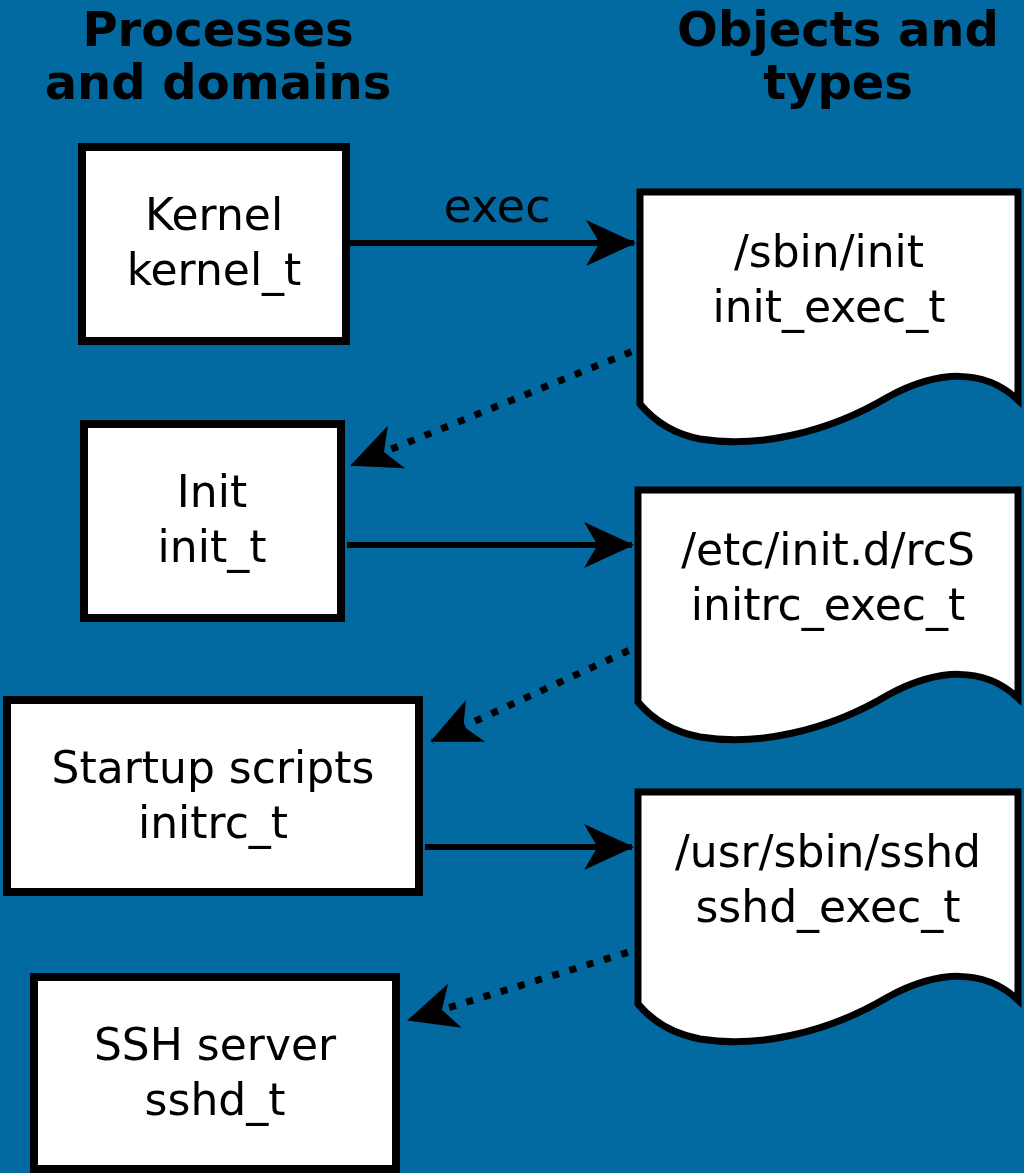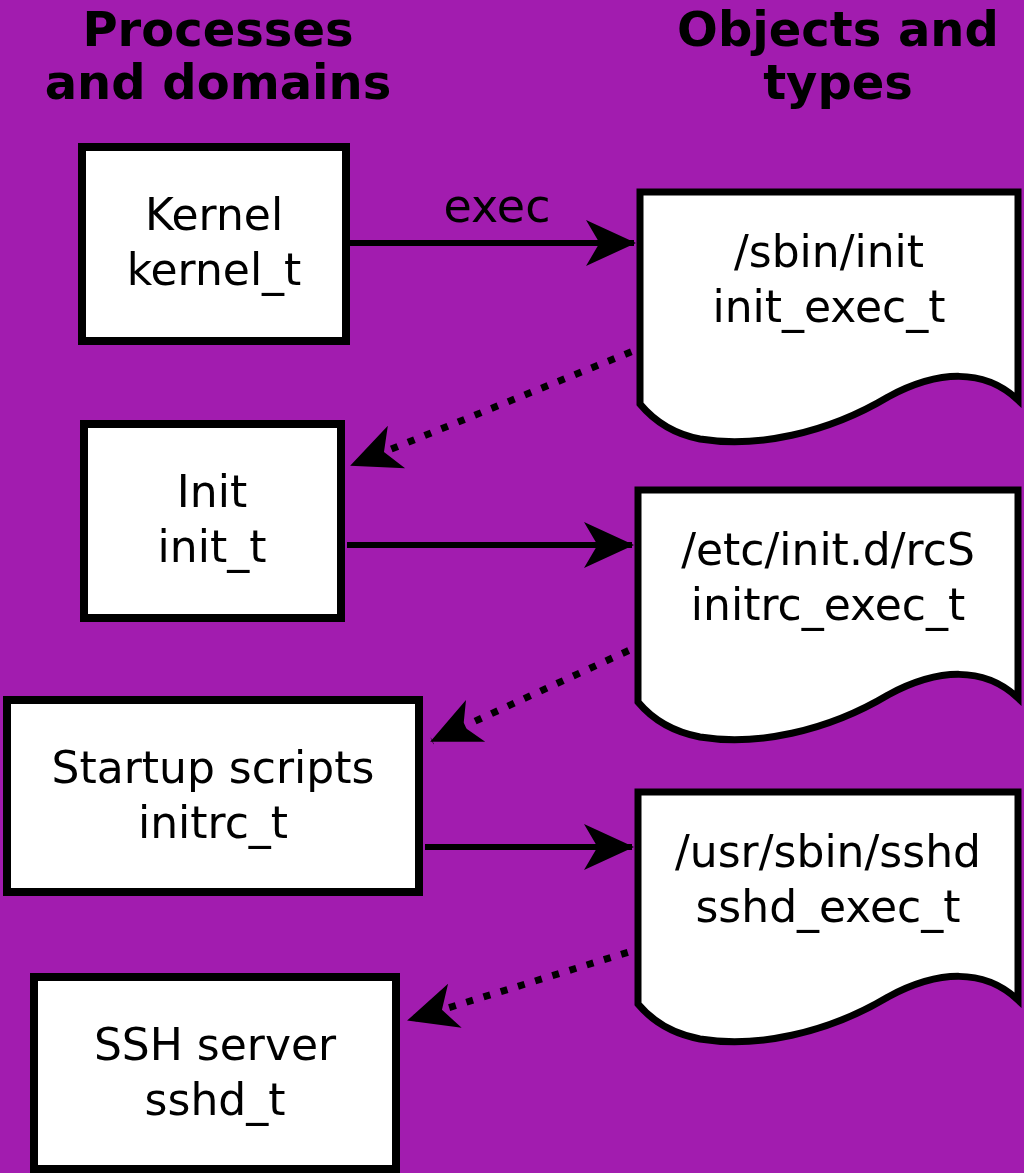--- a/index.html
+++ b/index.html
@@ -4,21 +4,21 @@
 <style>
   html, body {
     margin: 0;
     padding: 0;
     background: #ffffff;
   }
   .stage {
     position: relative;
     width: 1024px;
     height: 1173px;
-    background: #a21caf;
+    background: #0369a1;
     overflow: hidden;
   }
   svg { display: block; }
   text {
     fill: #000000;
     font-family: "DejaVu Sans", sans-serif;
   }
   .hdr {
     font-size: 48px;
     font-weight: bold;

